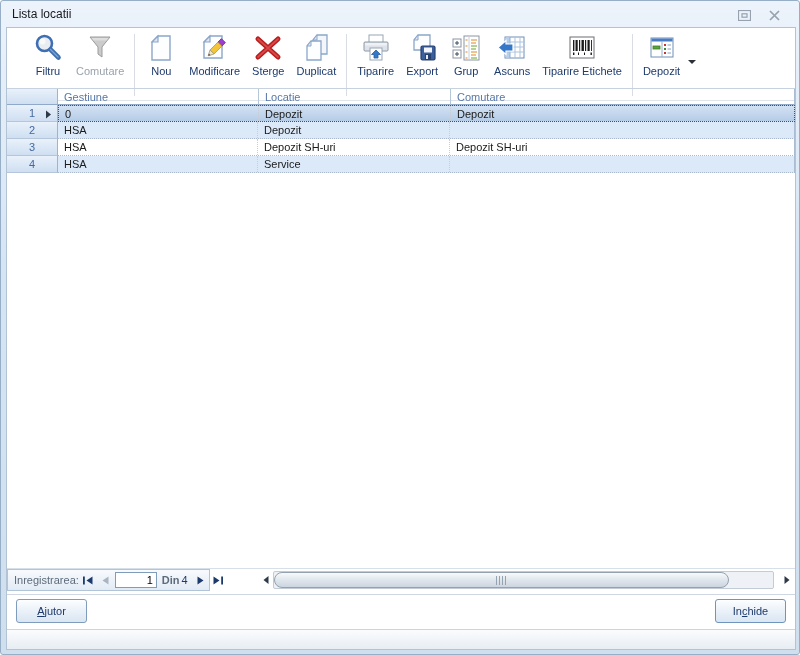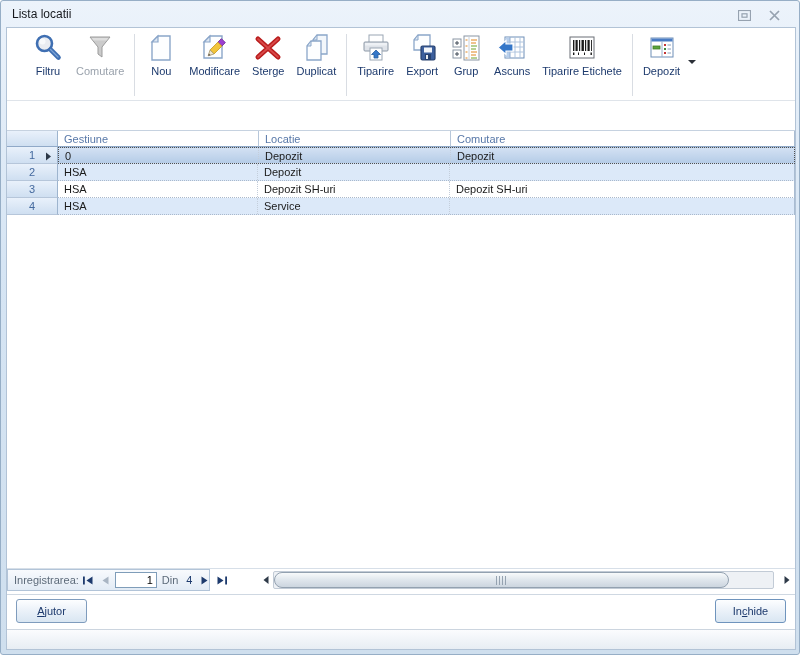--- a/index.html
+++ b/index.html
@@ -26,21 +26,21 @@
              border-bottom:1px solid #dfe4ea; display:flex; align-items:stretch; padding:2px 0 0 19px; }
   .titem { display:flex; flex-direction:column; align-items:center; padding:2px 6px 0 6px; }
   .titem .ico { width:32px; height:32px; flex:0 0 32px; }
   .titem .lbl { font-size:11px; color:#1d3a6d; white-space:nowrap; margin-top:1px; }
   .titem.disabled .lbl { color:#9aa2ac; }
   .tsep { width:1px; background:#d9dde3; margin:4px 4px; }
   .dd-arrow { width:0; height:0; border-left:4px solid transparent; border-right:4px solid transparent;
               border-top:4px solid #2b3038; margin:30px 8px 0 2px; }
 
   
-  .grid { position:absolute; top:60px; left:0; right:0;margin-top:42px; }
+  .grid { position:absolute; top:60px; left:0; right:0; }
   .ghead { display:flex; height:17px; border-top:1px solid #c6d2e0; }
   .corner { width:51px; background:linear-gradient(#e9f1fb,#cfdff1);
             border-right:1px solid #9db4ce; border-bottom:1px solid #90a9c8; }
   .hcell { font-size:11px; color:#5878a8; padding:2px 0 0 6px; border-bottom:1px solid #90a9c8;
            border-left:1px solid #b7c7da; white-space:nowrap; overflow:hidden; }
   .hcell.first { border-left:none; }
   .w-gest { width:200px; } .w-loc { width:192px; }
   .w-desc { flex:1; border-right:1px solid #a9bcd2; }
 
   .grow { display:flex; height:17px; }
@@ -57,21 +57,21 @@
 
   
   .navline { position:absolute; top:540px; left:0; right:0; height:1px; background:#d7dfe8; }
   .navbar { position:absolute; top:541px; left:0; right:0; height:22px; }
   .recpanel { position:absolute; left:0; top:0; width:203px; height:22px; border:1px solid #b2c4d8;
               background:linear-gradient(#f8fafd,#e2ebf5); display:flex; align-items:center; }
   .reclabel { font-size:11px; color:#5d6b7a; margin-left:6px; }
   .vcr { display:flex; align-items:center; margin:0 3px; cursor:default; }
   .rec-input { width:42px; height:16px; border:1px solid #7f9db9; font-family:"Liberation Sans",sans-serif;
                font-size:11px; text-align:right; padding-right:3px; margin:0 2px; }
-  .oflabel { font-size:11px; color:#5d6b7a; margin:0 8px 0 3px; }
+  .oflabel { font-size:11px; color:#5d6b7a; margin:0 2px 0 3px;font-weight:bold; }
   .total { font-size:11px; color:#1d3a6d; margin-right:5px; }
 
   .hscroll { position:absolute; left:252px; right:1px; top:0; height:22px; display:flex; align-items:center; }
   .sb-arrow { width:14px; height:18px; display:flex; align-items:center; justify-content:center; cursor:default; }
   .sb-track { flex:1; height:18px; border:1px solid #c2cbd6; background:#eef1f5; border-radius:2px;
               position:relative; margin:0 6px 0 0; }
   .sb-thumb { position:absolute; left:0; top:0; width:455px; height:16px; border:1px solid #93a1b0;
               border-radius:8px; background:linear-gradient(#f8fafb,#dde4eb 55%,#ccd5df);
               display:flex; align-items:center; justify-content:center; }
   .grip { width:11px; height:9px;

